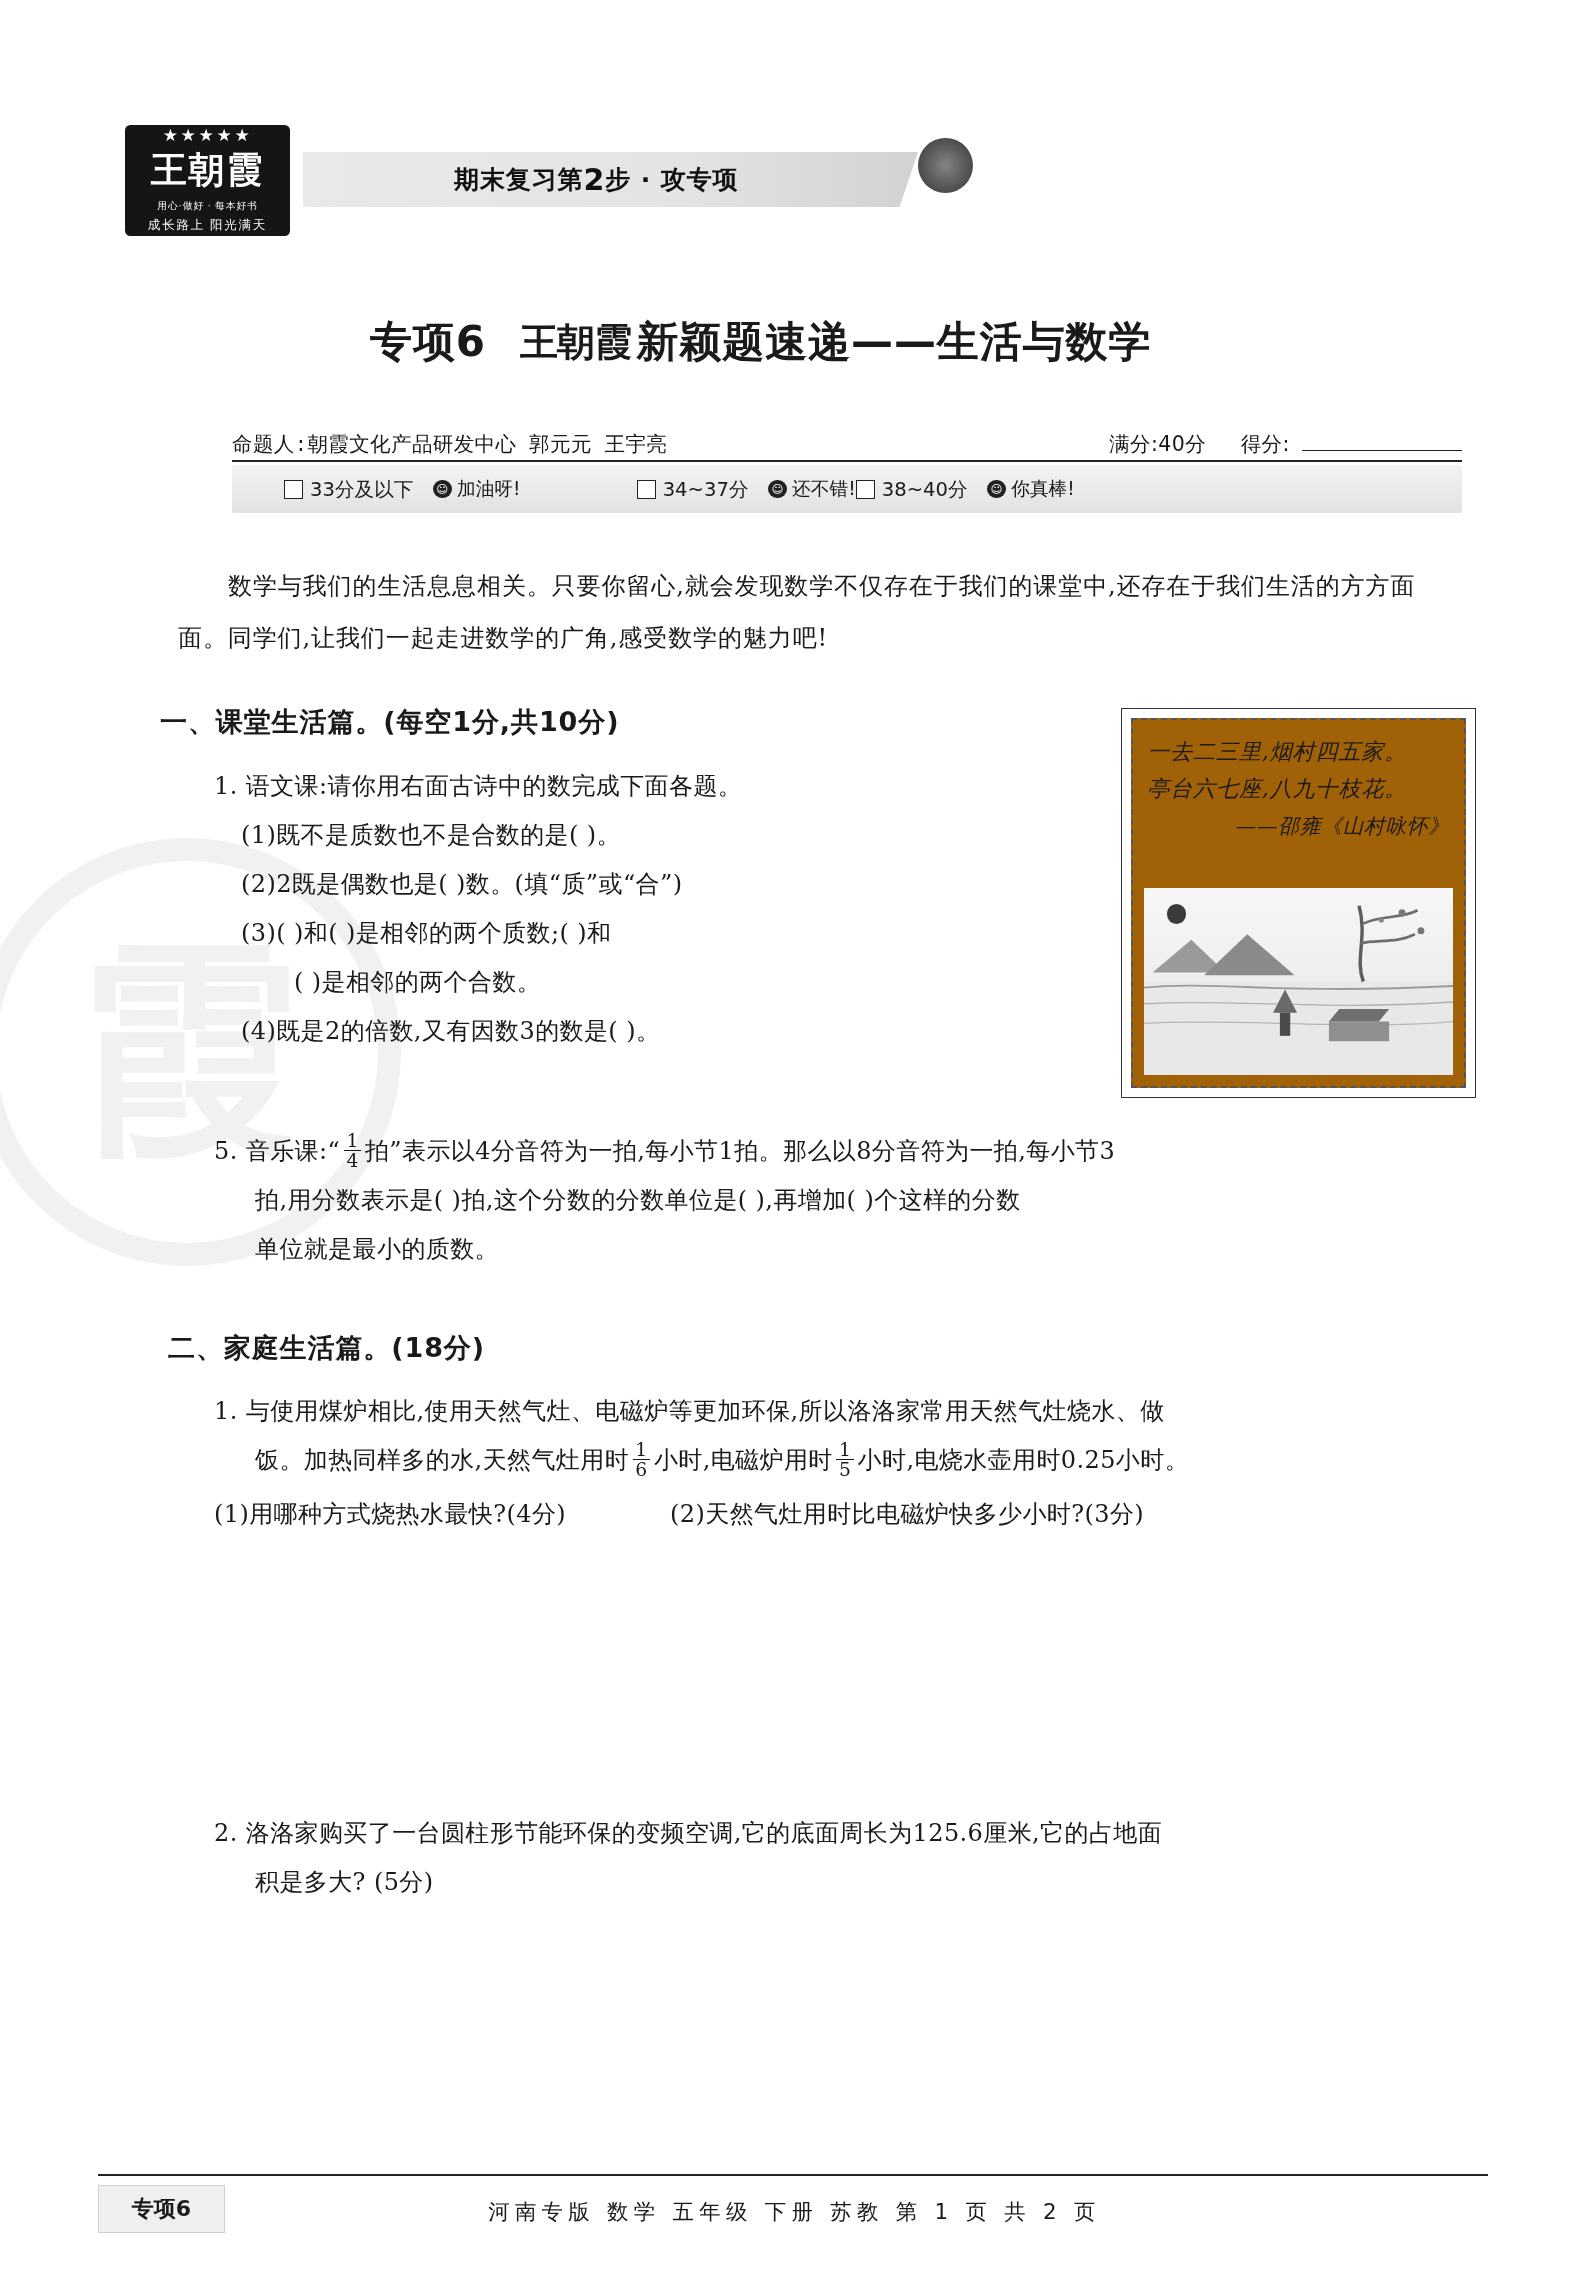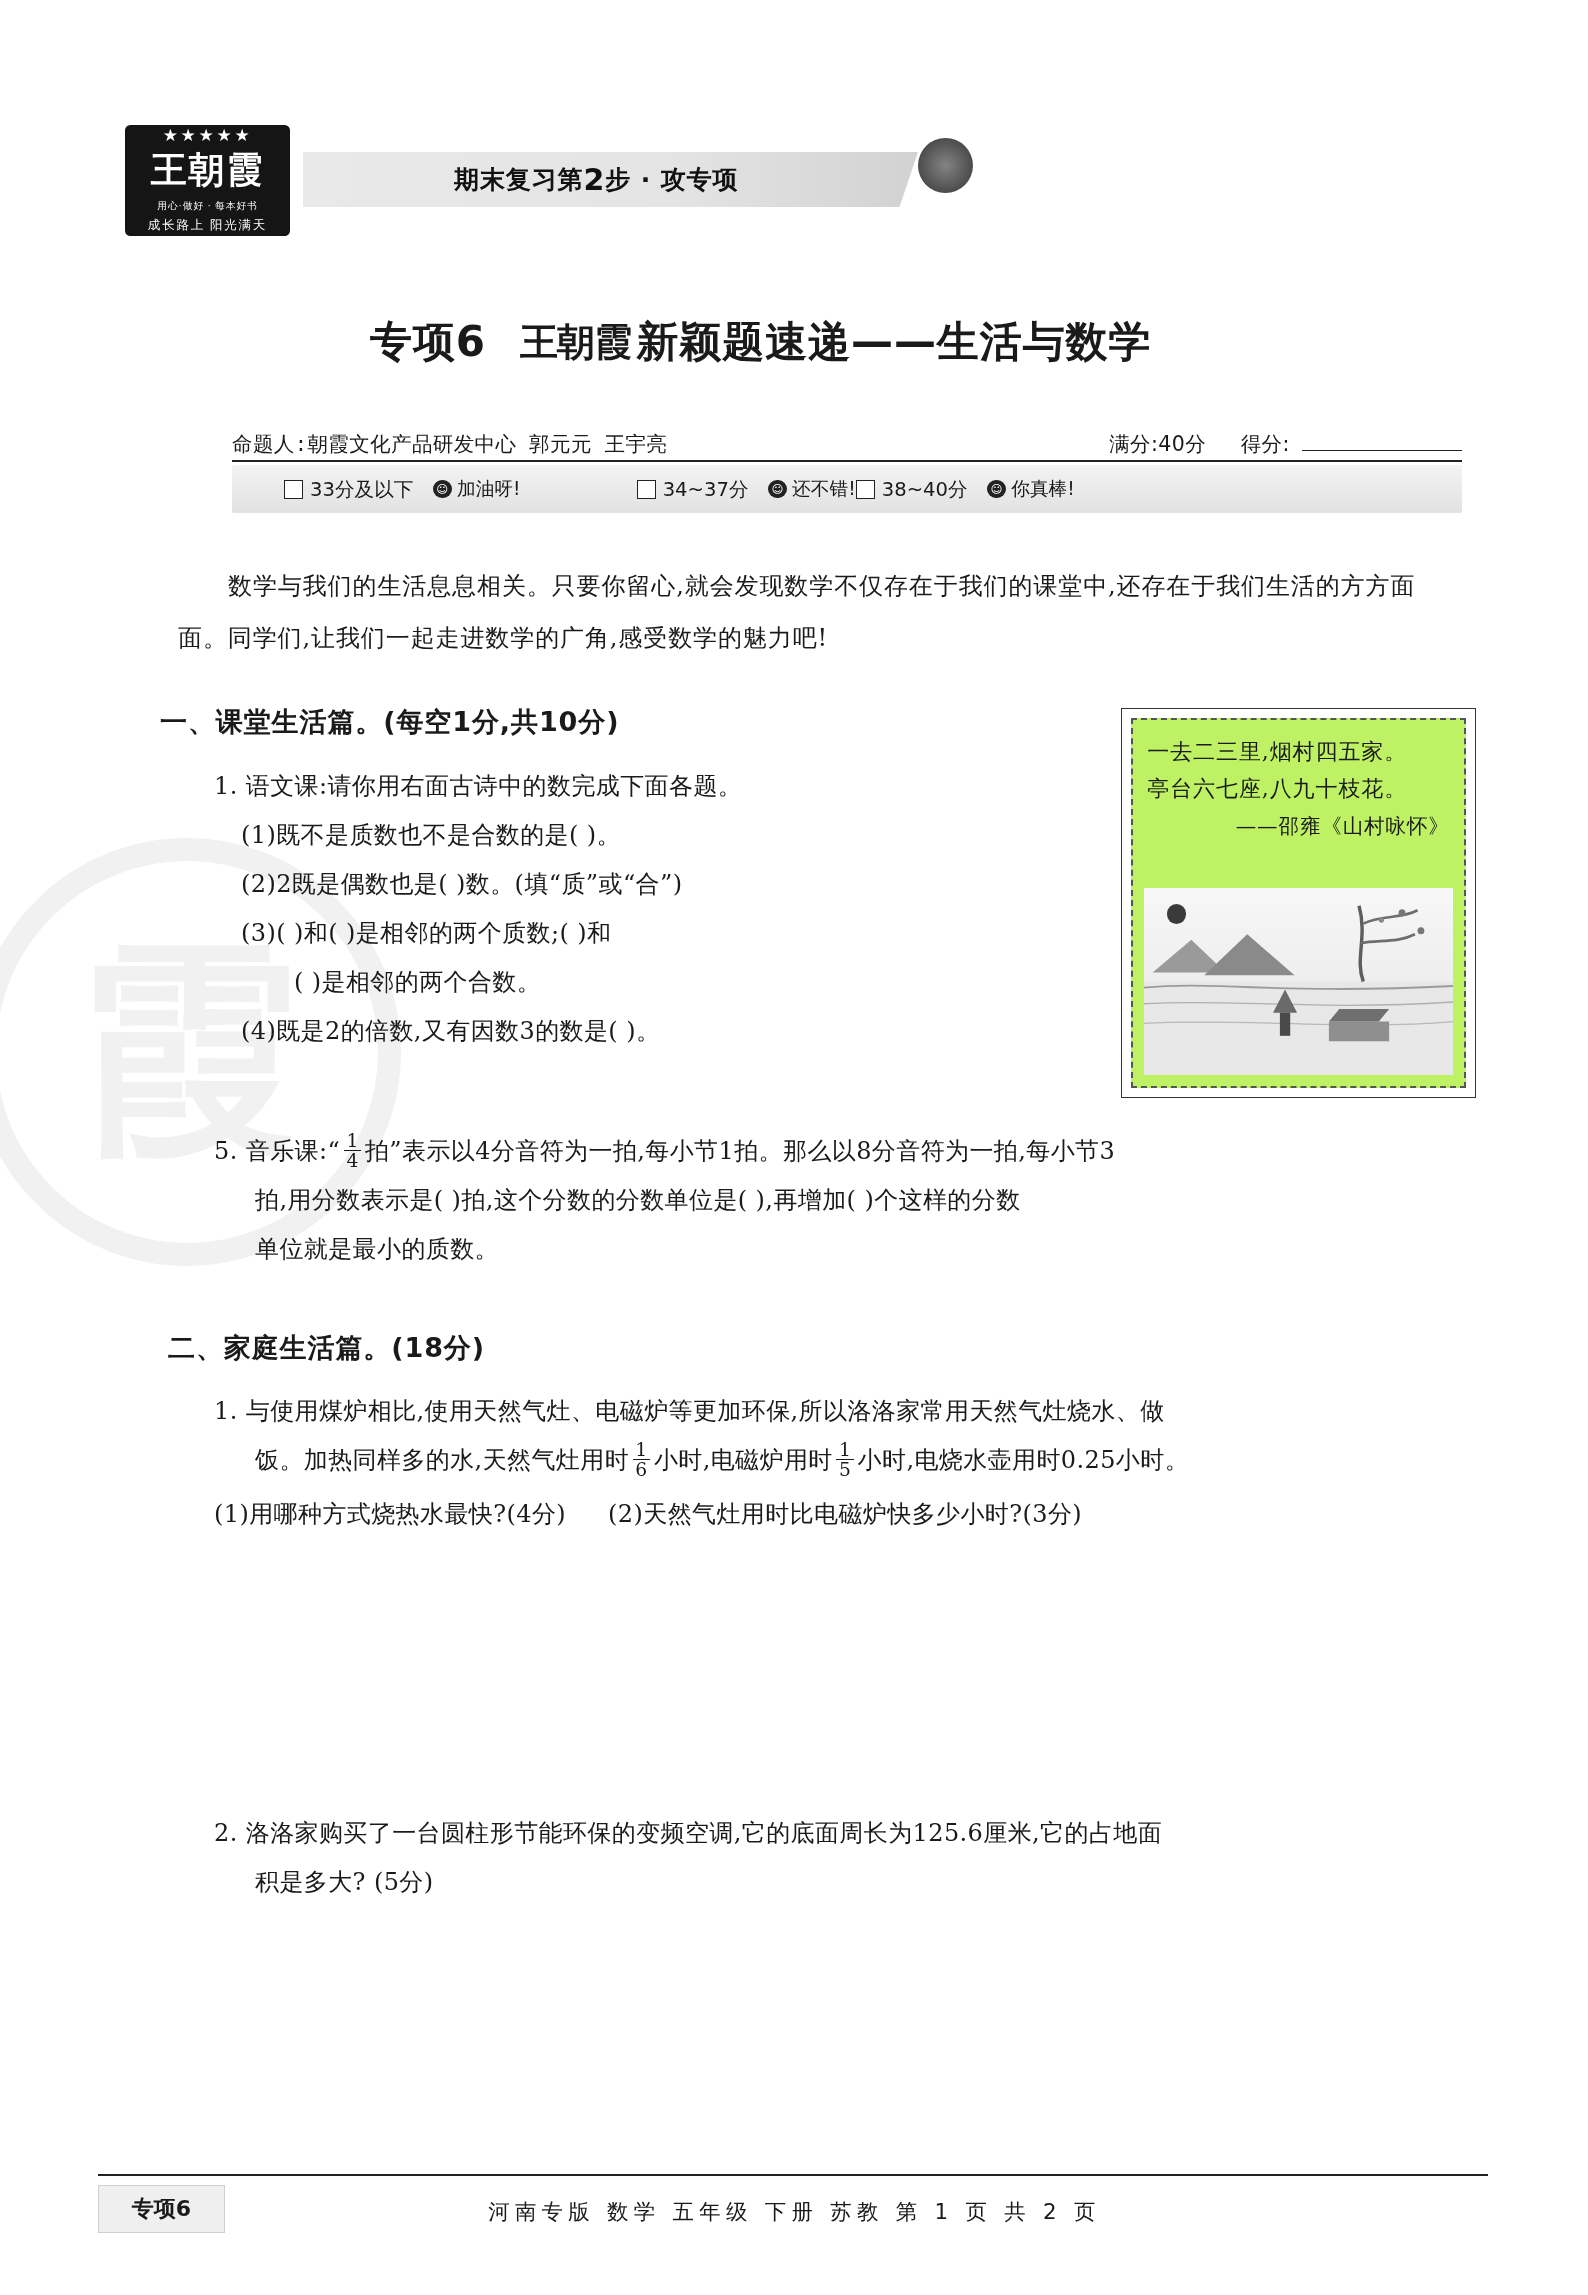--- a/index.html
+++ b/index.html
@@ -170,21 +170,22 @@
     background:#fff;
     box-sizing:border-box;
     padding:9px;
   }
   .card-inner{
     width:100%; height:100%;
     border:2.7px dashed #555;
     box-sizing:border-box;
     padding:12.5px 14.3px;
     position:relative;
-    background:#bef264;
+    background:#a16207;
+    font-style:italic;
   }
   .poem{
     font-size:22px; line-height:37px; font-family:"DejaVu Serif", serif;
     letter-spacing:0.9px;
   }
   .poem .attr{text-align:right; font-size:20.5px; margin-top:1.8px;}
   .scene{
     position:absolute; left:10.7px; right:10.7px; bottom:10.7px; height:187px;
     background:linear-gradient(180deg,#f7f7f7 0%, #ededed 55%, #e3e3e3 100%);
     overflow:hidden;
@@ -340,21 +341,21 @@
       <div>1. 与使用煤炉相比,使用天然气灶、电磁炉等更加环保,所以洛洛家常用天然气灶烧水、做</div>
       <div style="padding-left:41px">
         <span>饭。加热同样多的水,天然气灶用时</span><span class="frac">
             <span class="num">1</span>
             <span class="den">6</span>
           </span><span>小时,电磁炉用时</span><span class="frac">
             <span class="num">1</span>
             <span class="den">5</span>
           </span><span>小时,电烧水壶用时0.25小时。</span>
       </div>
-      <div style="display:flex; gap:42px; margin-top:5.3px;">
+      <div style="display:flex; gap:104px; margin-top:5.3px;">
         <span>(1)用哪种方式烧热水最快?(4分)</span>
         <span>(2)天然气灶用时比电磁炉快多少小时?(3分)</span>
       </div>
     </div>
 
     <div class="q" style="left:214px; top:1809px; width:1265px;">
       <div>2. 洛洛家购买了一台圆柱形节能环保的变频空调,它的底面周长为125.6厘米,它的占地面</div>
       <div style="padding-left:41px">积是多大?  (5分)</div>
     </div>
 

